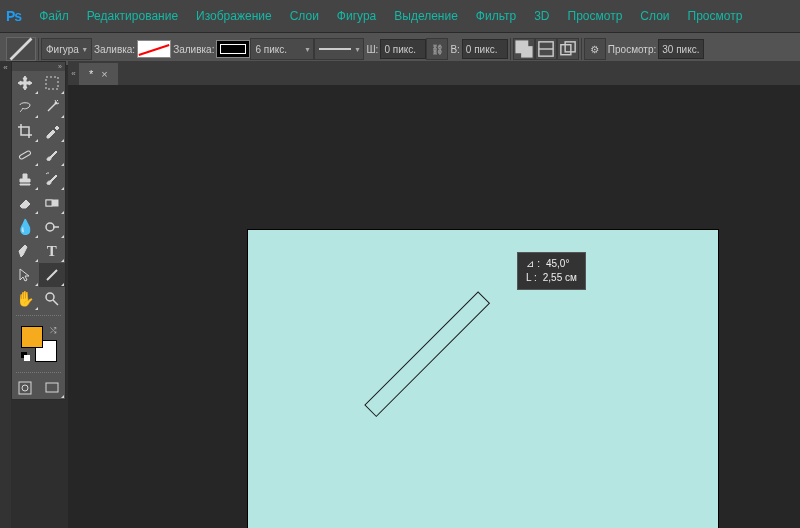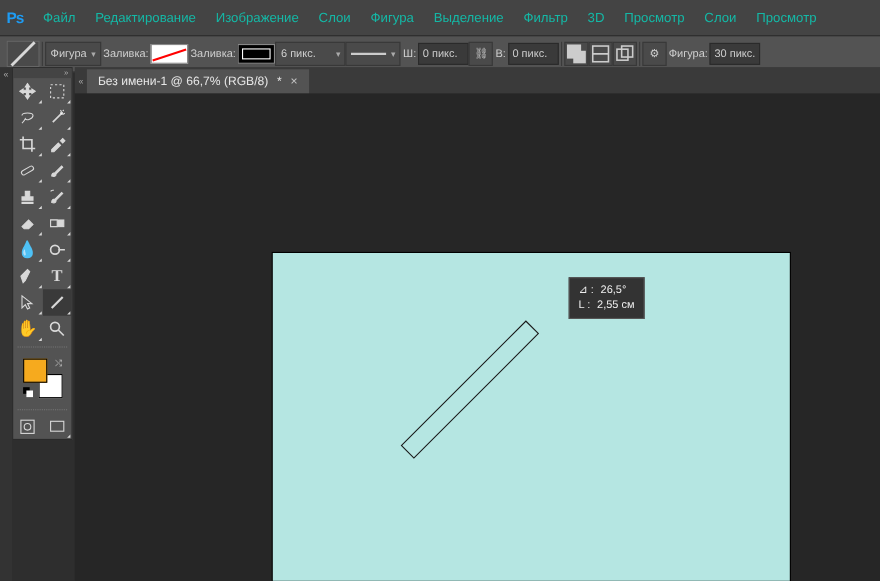--- a/index.html
+++ b/index.html
@@ -131,21 +131,21 @@
   <div class="opt-btn">
     <svg viewBox="0 0 14 14">
         <rect x="2" y="4" width="7" height="7" fill="none" stroke="#ccc"></rect>
         <rect x="5" y="2" width="7" height="7" fill="none" stroke="#ccc"></rect>
       </svg>
   </div>
   <div class="opt-sep"></div>
   <div class="opt-btn">
       <span>⚙</span>
     </div>
-  <span class="opt-label">Фигура:</span>
+  <span class="opt-label">Просмотр:</span>
   <input class="opt-input" value="30 пикс." style="">
 </div>
 
 <div class="leftstrip">
   <div class="double-chevron">«</div>
 </div>
 
 <div class="toolbox">
   <div class="toolbox-head">»</div>
   <div class="tool-grid">
@@ -291,35 +291,34 @@
           <rect x="2" y="3" width="12" height="9" fill="none" stroke="#d8d8d8"></rect>
         </svg>
         <span class="corner"></span>
       </div>
   </div>
 </div>
 
 <div class="tabbar">
   <div class="tabbar-chev">«</div>
   <div class="doc-tab">
-    <span>Без имени-1 @ 66,7% (RGB/8)</span>
     <span class="asterisk">*</span>
     <span class="close">×</span>
   </div>
 </div>
 
 <div class="canvas-area">
   <div class="artboard">
     <svg class="drawing" viewBox="0 0 145 145">
       <rect x="60" y="-8" width="16" height="160" transform="rotate(45 72 72)" fill="none" stroke="#1a1a1a" stroke-width="1"></rect>
     </svg>
     <div class="measure-tooltip">
       <div class="row">
         <span class="lbl">⊿ :</span>
-        <span>26,5°</span>
+        <span>45,0°</span>
       </div>
       <div class="row">
         <span class="lbl">L :</span>
         <span>2,55 см</span>
       </div>
     </div>
   </div>
 </div>
 
 </body></html>

